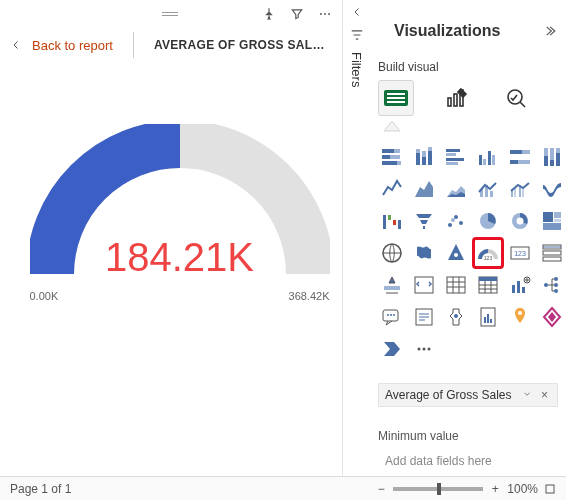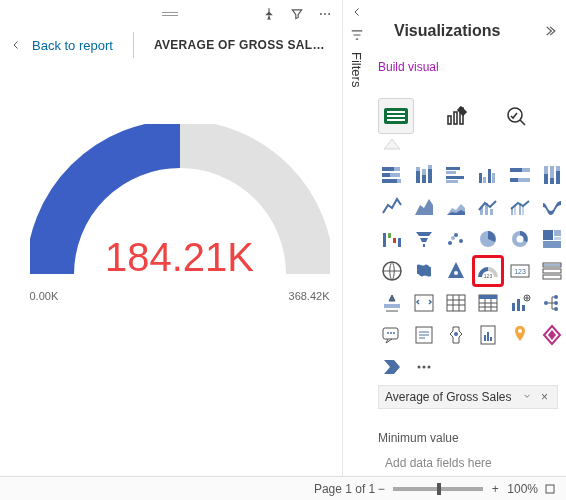--- a/index.html
+++ b/index.html
@@ -52,21 +52,21 @@
   }
   .top-toolbar .grip {
     position:absolute; left: 50%; transform:translateX(-50%);
     width: 16px; height: 4px; border-top:1px solid #999; border-bottom:1px solid #999;
   }
   .icon-btn { width:18px; height:18px; display:flex; align-items:center; justify-content:center; cursor:pointer; color:#555;}
   .bci {
     height: 38px; display:flex; align-items:center; gap:20px;
     padding: 0 10px; margin-top: 26px;
   }
-  .back { display:flex; align-items:center; gap:10px; color:#0369a1; cursor:pointer;}
+  .back { display:flex; align-items:center; gap:10px; color:#c2410c; cursor:pointer;}
   .divider-v { width:1px; height:26px; background:#ccc; }
   .title { font-weight:600; font-size:12px; letter-spacing:0.3px; color:#333;}
   .gauge-wrap {
     margin-top: 60px;
     display:flex; flex-direction:column; align-items:center;
   }
   .gauge {
     position: relative; width: 300px; height: 160px;
   }
   .gauge-value {
@@ -74,48 +74,48 @@
     text-align:center; font-size: 40px; font-weight:400; color:#ef4444;
   }
   .gauge-min, .gauge-max {
     position:absolute; bottom:-18px; font-size:11px; color:#666;
   }
   .gauge-min { left: 0; }
   .gauge-max { right: 0; }
   .statusbar {
     position:absolute; left:0; right:0; bottom:0; height:24px;
     border-top:1px solid #ddd;
-    display:flex; align-items:center; justify-content:flex-end;
+    display:flex; align-items:center; justify-content:space-between;
     padding: 0 10px; background:#fafafa; font-size:12px; color:#555;
   }
   .zoom { display:flex; align-items:center; gap:6px;}
   .zoom-track { width:90px; height:4px; background:#aaa; position:relative;}
   .zoom-thumb { position:absolute; top:-4px; width:4px; height:12px; background:#555;}
   .zoom-btn { width:12px; text-align:center; cursor:pointer;}
   
   .viz-header { display:flex; align-items:center; justify-content:space-between;}
   .viz-header h2 { margin:16px; font-size:16px; font-weight:600;}
-  .sub { font-size:12px; color:#a21caf; margin:4px 0 20px;}
+  .sub { font-size:12px; color:#404040; margin:4px 0 2px;}
   .tabs { display:flex; gap:24px; padding:4px 0;}
   .tab { width:36px; height:36px; display:flex; align-items:center; justify-content:center; cursor:pointer; border-radius:3px;}
   .tab.active { background:#f3f3f3; border:1px solid #d5d5d5;}
   .tab-arrow { margin-left:6px; height:12px;}
   .viz-grid {
     display:grid; grid-template-columns: repeat(6, 28px); gap:4px;
     margin-top:8px;
   }
   .vbtn {
     width:28px; height:28px; display:flex; align-items:center; justify-content:center;
     cursor:pointer; border-radius:2px;
   }
   .vbtn.highlight { outline:3px solid #e81123; outline-offset:-1px; background:#fff;}
   .vbtn svg { display:block; }
   .section-label { font-size:12px; color:#555; margin-top:12px; border-top:1px solid #e3e3e3; padding-top:8px;}
   .field-well {
-    margin-top:4px; padding:4px 6px; background:#f3f3f3; border:1px solid #e3e3e3;
+    margin-top:20px; padding:4px 6px; background:#f3f3f3; border:1px solid #e3e3e3;
     display:flex; align-items:center; justify-content:space-between; font-size:12px;
   }
   .field-well .x { color:#666; cursor:pointer; padding:0 3px;}
   .well-placeholder {
     margin-top:4px; padding:6px 6px; color:#888; font-size:12px; border:1px dashed transparent;
   }
 </style>
 </head>
 <body>
 

